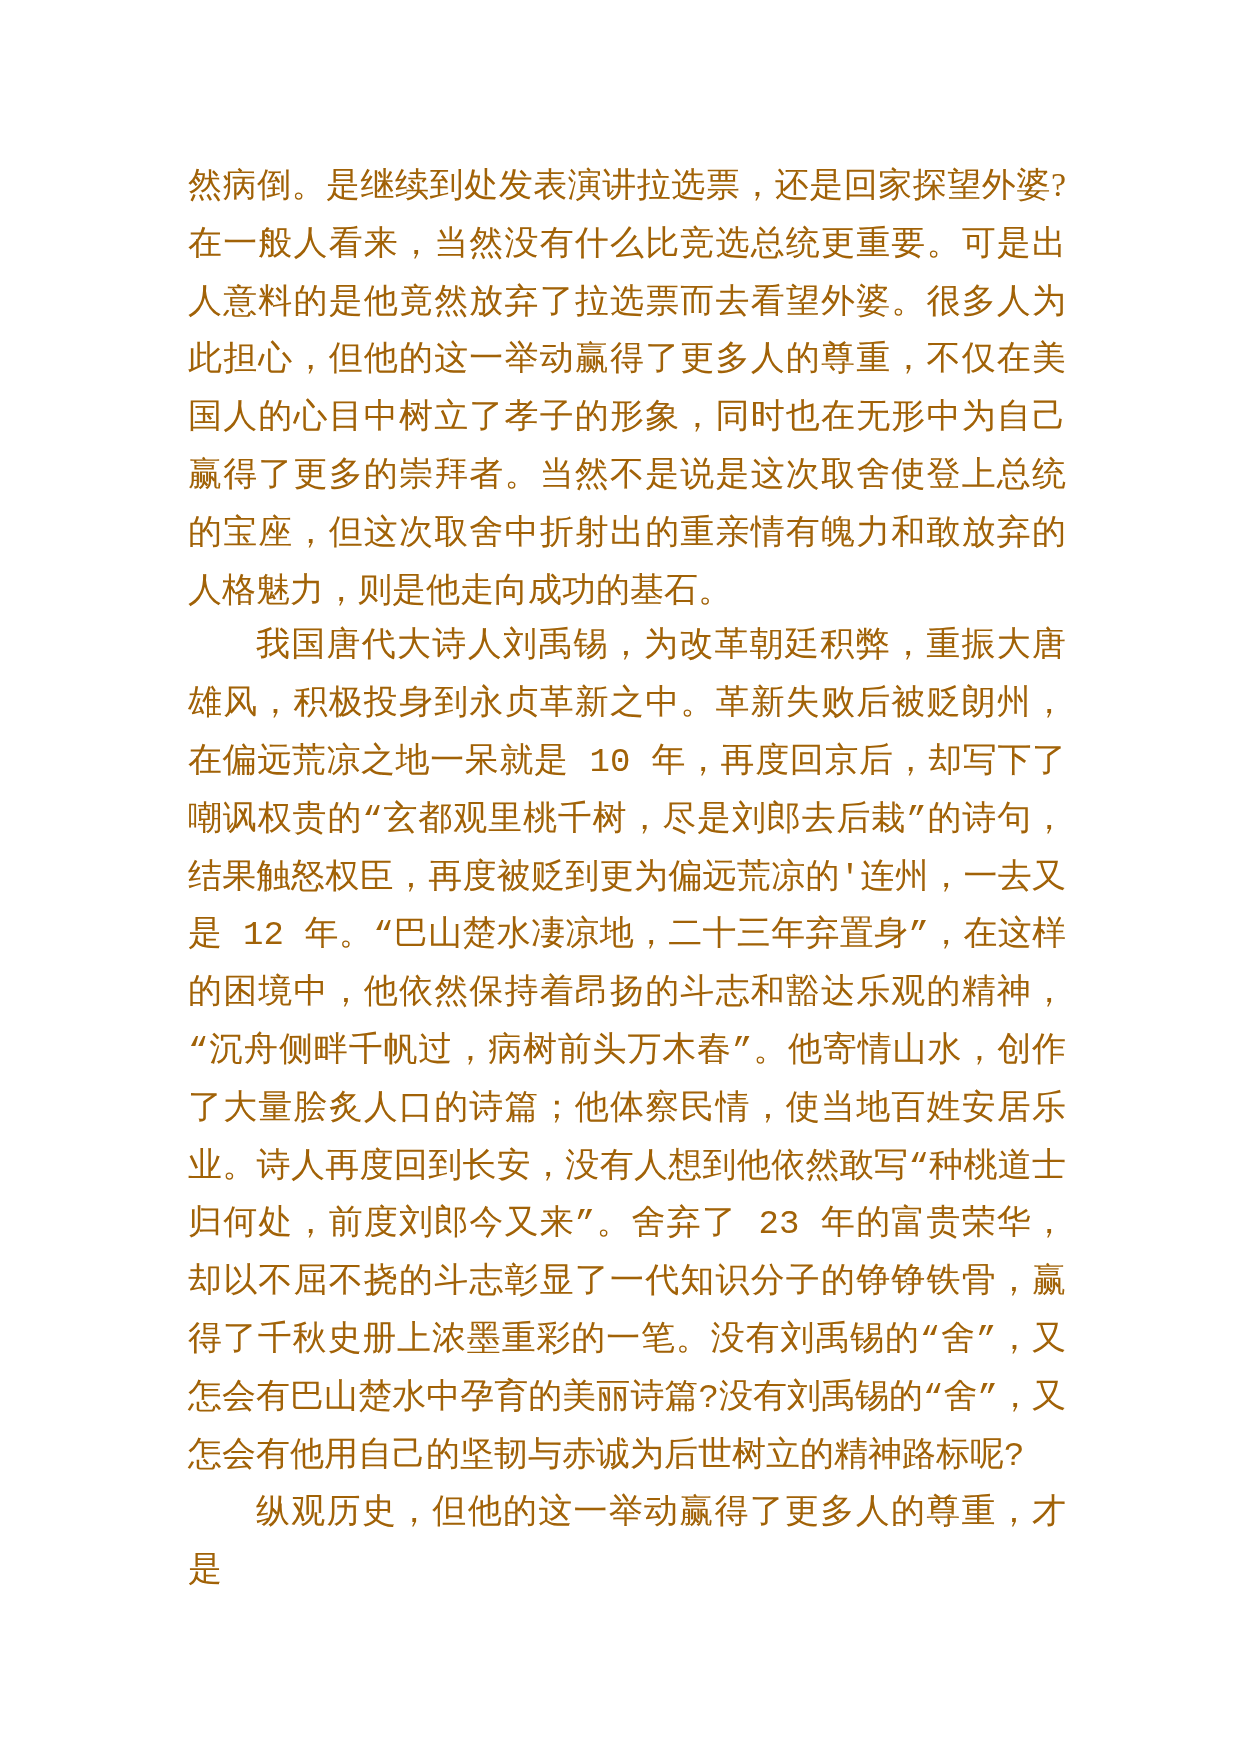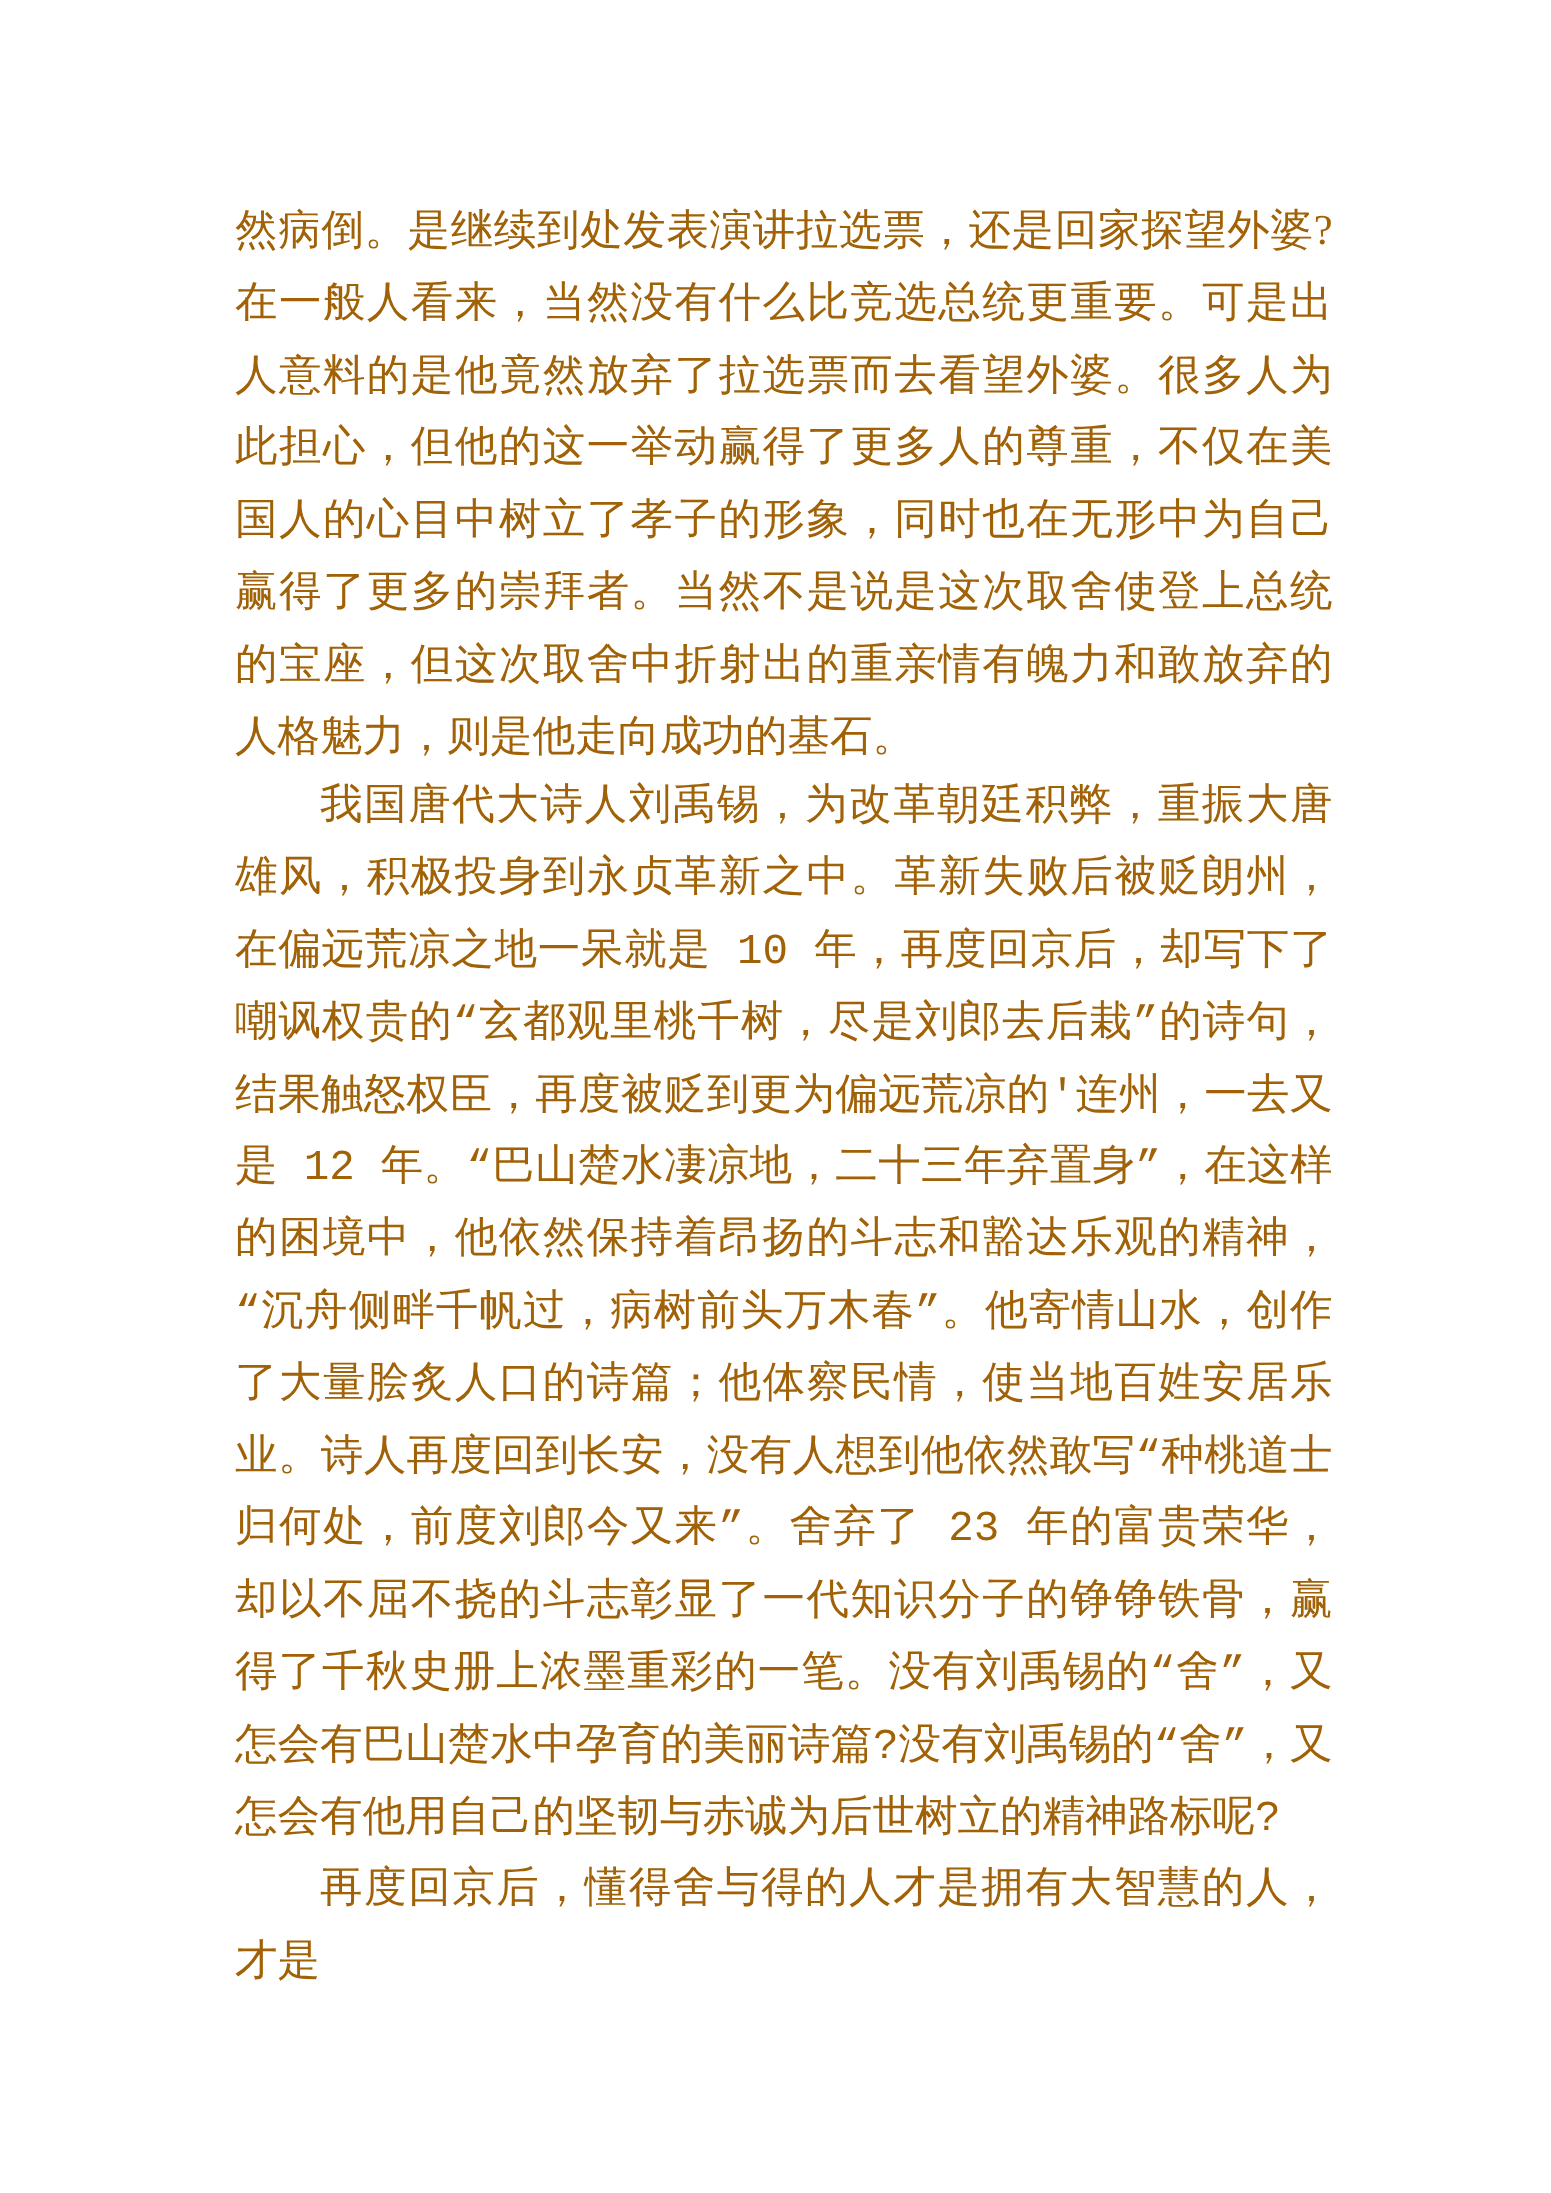--- a/index.html
+++ b/index.html
@@ -36,15 +36,15 @@
     font-family: Liberation Mono, monospace;
   }
 </style>
 </head>
 <body>
 
 <div class="page">
   <div class="content">
     <p class="para">然病倒。是继续到处发表演讲拉选票，还是回家探望外婆?在一般人看来，当然没有什么比竞选总统更重要。可是出人意料的是他竟然放弃了拉选票而去看望外婆。很多人为此担心，但他的这一举动赢得了更多人的尊重，不仅在美国人的心目中树立了孝子的形象，同时也在无形中为自己赢得了更多的崇拜者。当然不是说是这次取舍使登上总统的宝座，但这次取舍中折射出的重亲情有魄力和敢放弃的人格魅力，则是他走向成功的基石。</p>
     <p class="para indent">我国唐代大诗人刘禹锡，为改革朝廷积弊，重振大唐雄风，积极投身到永贞革新之中。革新失败后被贬朗州，在偏远荒凉之地一呆就是 10 年，再度回京后，却写下了嘲讽权贵的“玄都观里桃千树，尽是刘郎去后栽”的诗句，结果触怒权臣，再度被贬到更为偏远荒凉的'连州，一去又是 12 年。“巴山楚水凄凉地，二十三年弃置身”，在这样的困境中，他依然保持着昂扬的斗志和豁达乐观的精神，“沉舟侧畔千帆过，病树前头万木春”。他寄情山水，创作了大量脍炙人口的诗篇；他体察民情，使当地百姓安居乐业。诗人再度回到长安，没有人想到他依然敢写“种桃道士归何处，前度刘郎今又来”。舍弃了 23 年的富贵荣华，却以不屈不挠的斗志彰显了一代知识分子的铮铮铁骨，赢得了千秋史册上浓墨重彩的一笔。没有刘禹锡的“舍”，又怎会有巴山楚水中孕育的美丽诗篇?没有刘禹锡的“舍”，又怎会有他用自己的坚韧与赤诚为后世树立的精神路标呢?</p>
-    <p class="para indent">再度回京后，懂得舍与得的人才是拥有大智慧的人，才是</p>
+    <p class="para indent">纵观历史，但他的这一举动赢得了更多人的尊重，才是</p>
   </div>
 </div>
 
 </body></html>

